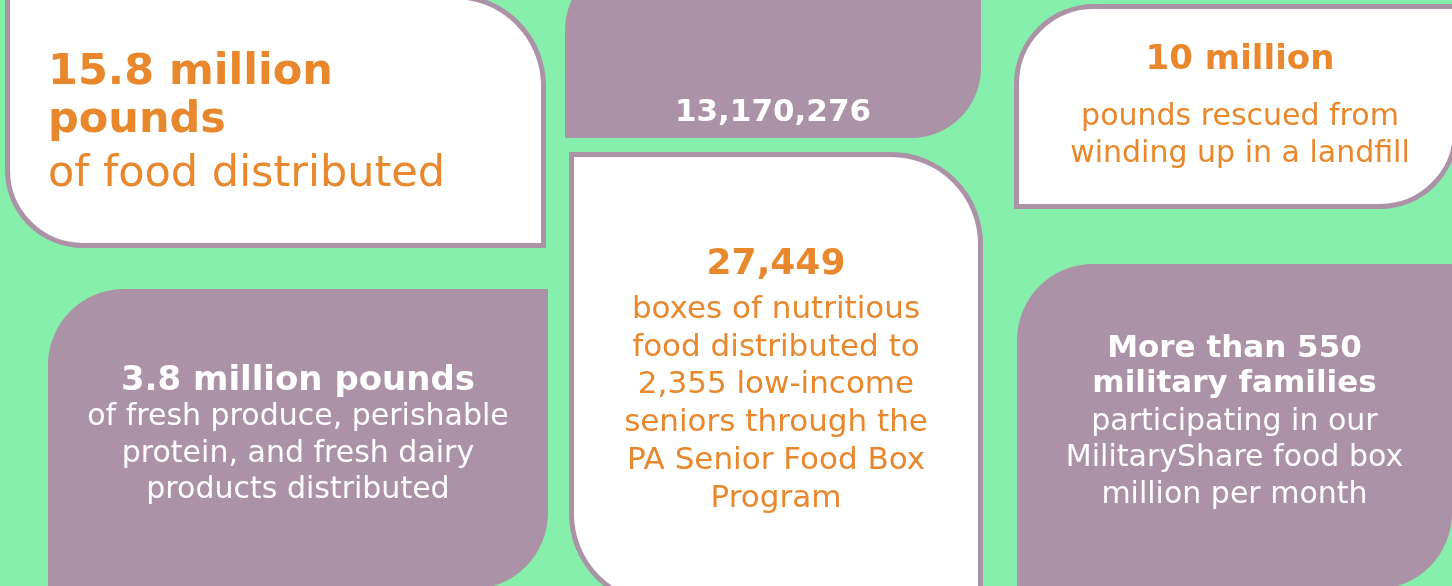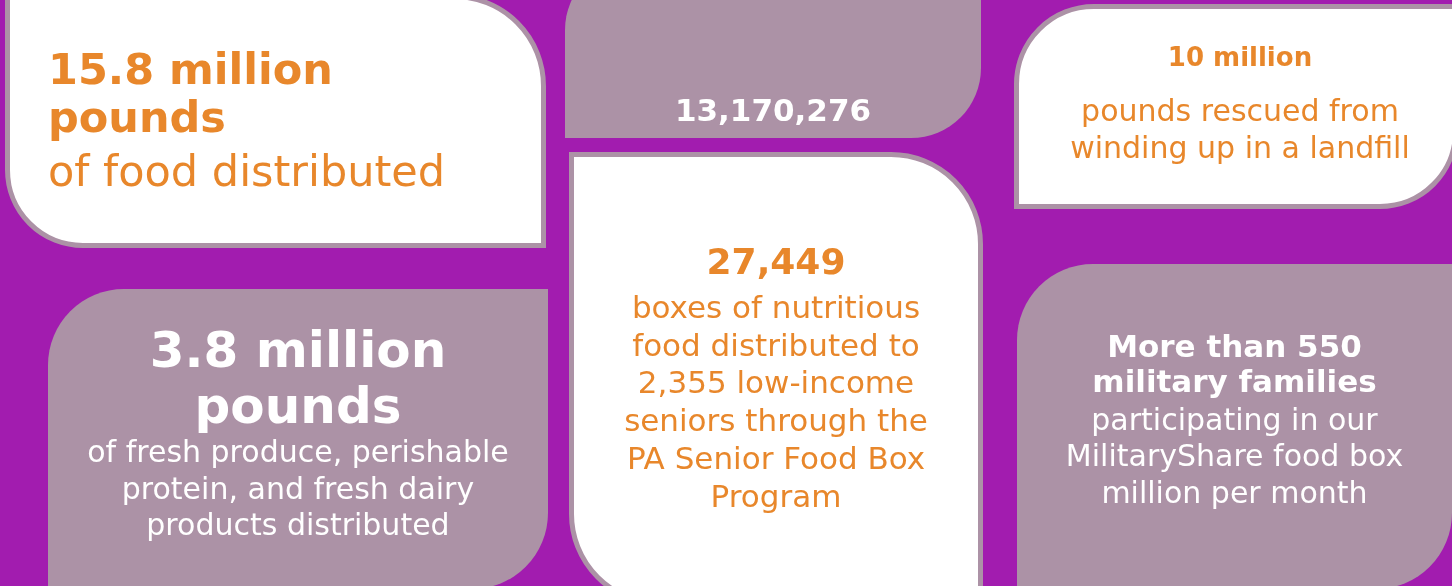--- a/index.html
+++ b/index.html
@@ -7,21 +7,21 @@
     padding: 0;
     background: #ffffff;
   }
   body {
     font-family: "DejaVu Sans", "Liberation Sans", sans-serif;
   }
   #canvas {
     position: relative;
     width: 1452px;
     height: 586px;
-    background: #a21caf;
+    background: #86efac;
     overflow: hidden;
   }
   .stat-card {
     position: absolute;
     box-sizing: border-box;
     display: flex;
     flex-direction: column;
     align-items: center;
     justify-content: center;
     text-align: center;
@@ -72,41 +72,41 @@
   #card-meals-distributed .headline { font-size: 31px; }
   #card-meals-distributed .detail { font-size: 25px; margin-top: 3px; }
 
   
   #card-pounds-rescued {
     left: 1014px; top: 4px;
     width: 444px; height: 205px;
     border-radius: 80px 0 78px 0;
     padding: 4px 14px 8px 22px;
   }
-  #card-pounds-rescued .headline { font-size: 26px; }
+  #card-pounds-rescued .headline { font-size: 34px; }
   #card-pounds-rescued .detail { font-size: 30px; margin-top: 21px; }
 
   
   #card-senior-boxes {
     left: 569px; top: 152px;
     width: 414px; height: 454px;
     border-radius: 0 92px 0 92px;
     padding: 10px 18px;
   }
   #card-senior-boxes .headline { font-size: 36px; }
   #card-senior-boxes .detail { font-size: 31px; margin-top: 6px; }
 
   
   #card-fresh-produce {
     left: 48px; top: 289px;
     width: 500px; height: 300px;
     border-radius: 76px 0 76px 0;
     padding: 6px 22px 18px 22px;
   }
-  #card-fresh-produce .headline { font-size: 50px; }
+  #card-fresh-produce .headline { font-size: 34px; }
   #card-fresh-produce .detail { font-size: 30px; margin-top: 0; }
 
   
   #card-military-families {
     left: 1017px; top: 264px;
     width: 435px; height: 325px;
     border-radius: 76px 0 76px 0;
     padding: 6px 14px 18px 14px;
   }
   #card-military-families .headline { font-size: 31px; }

